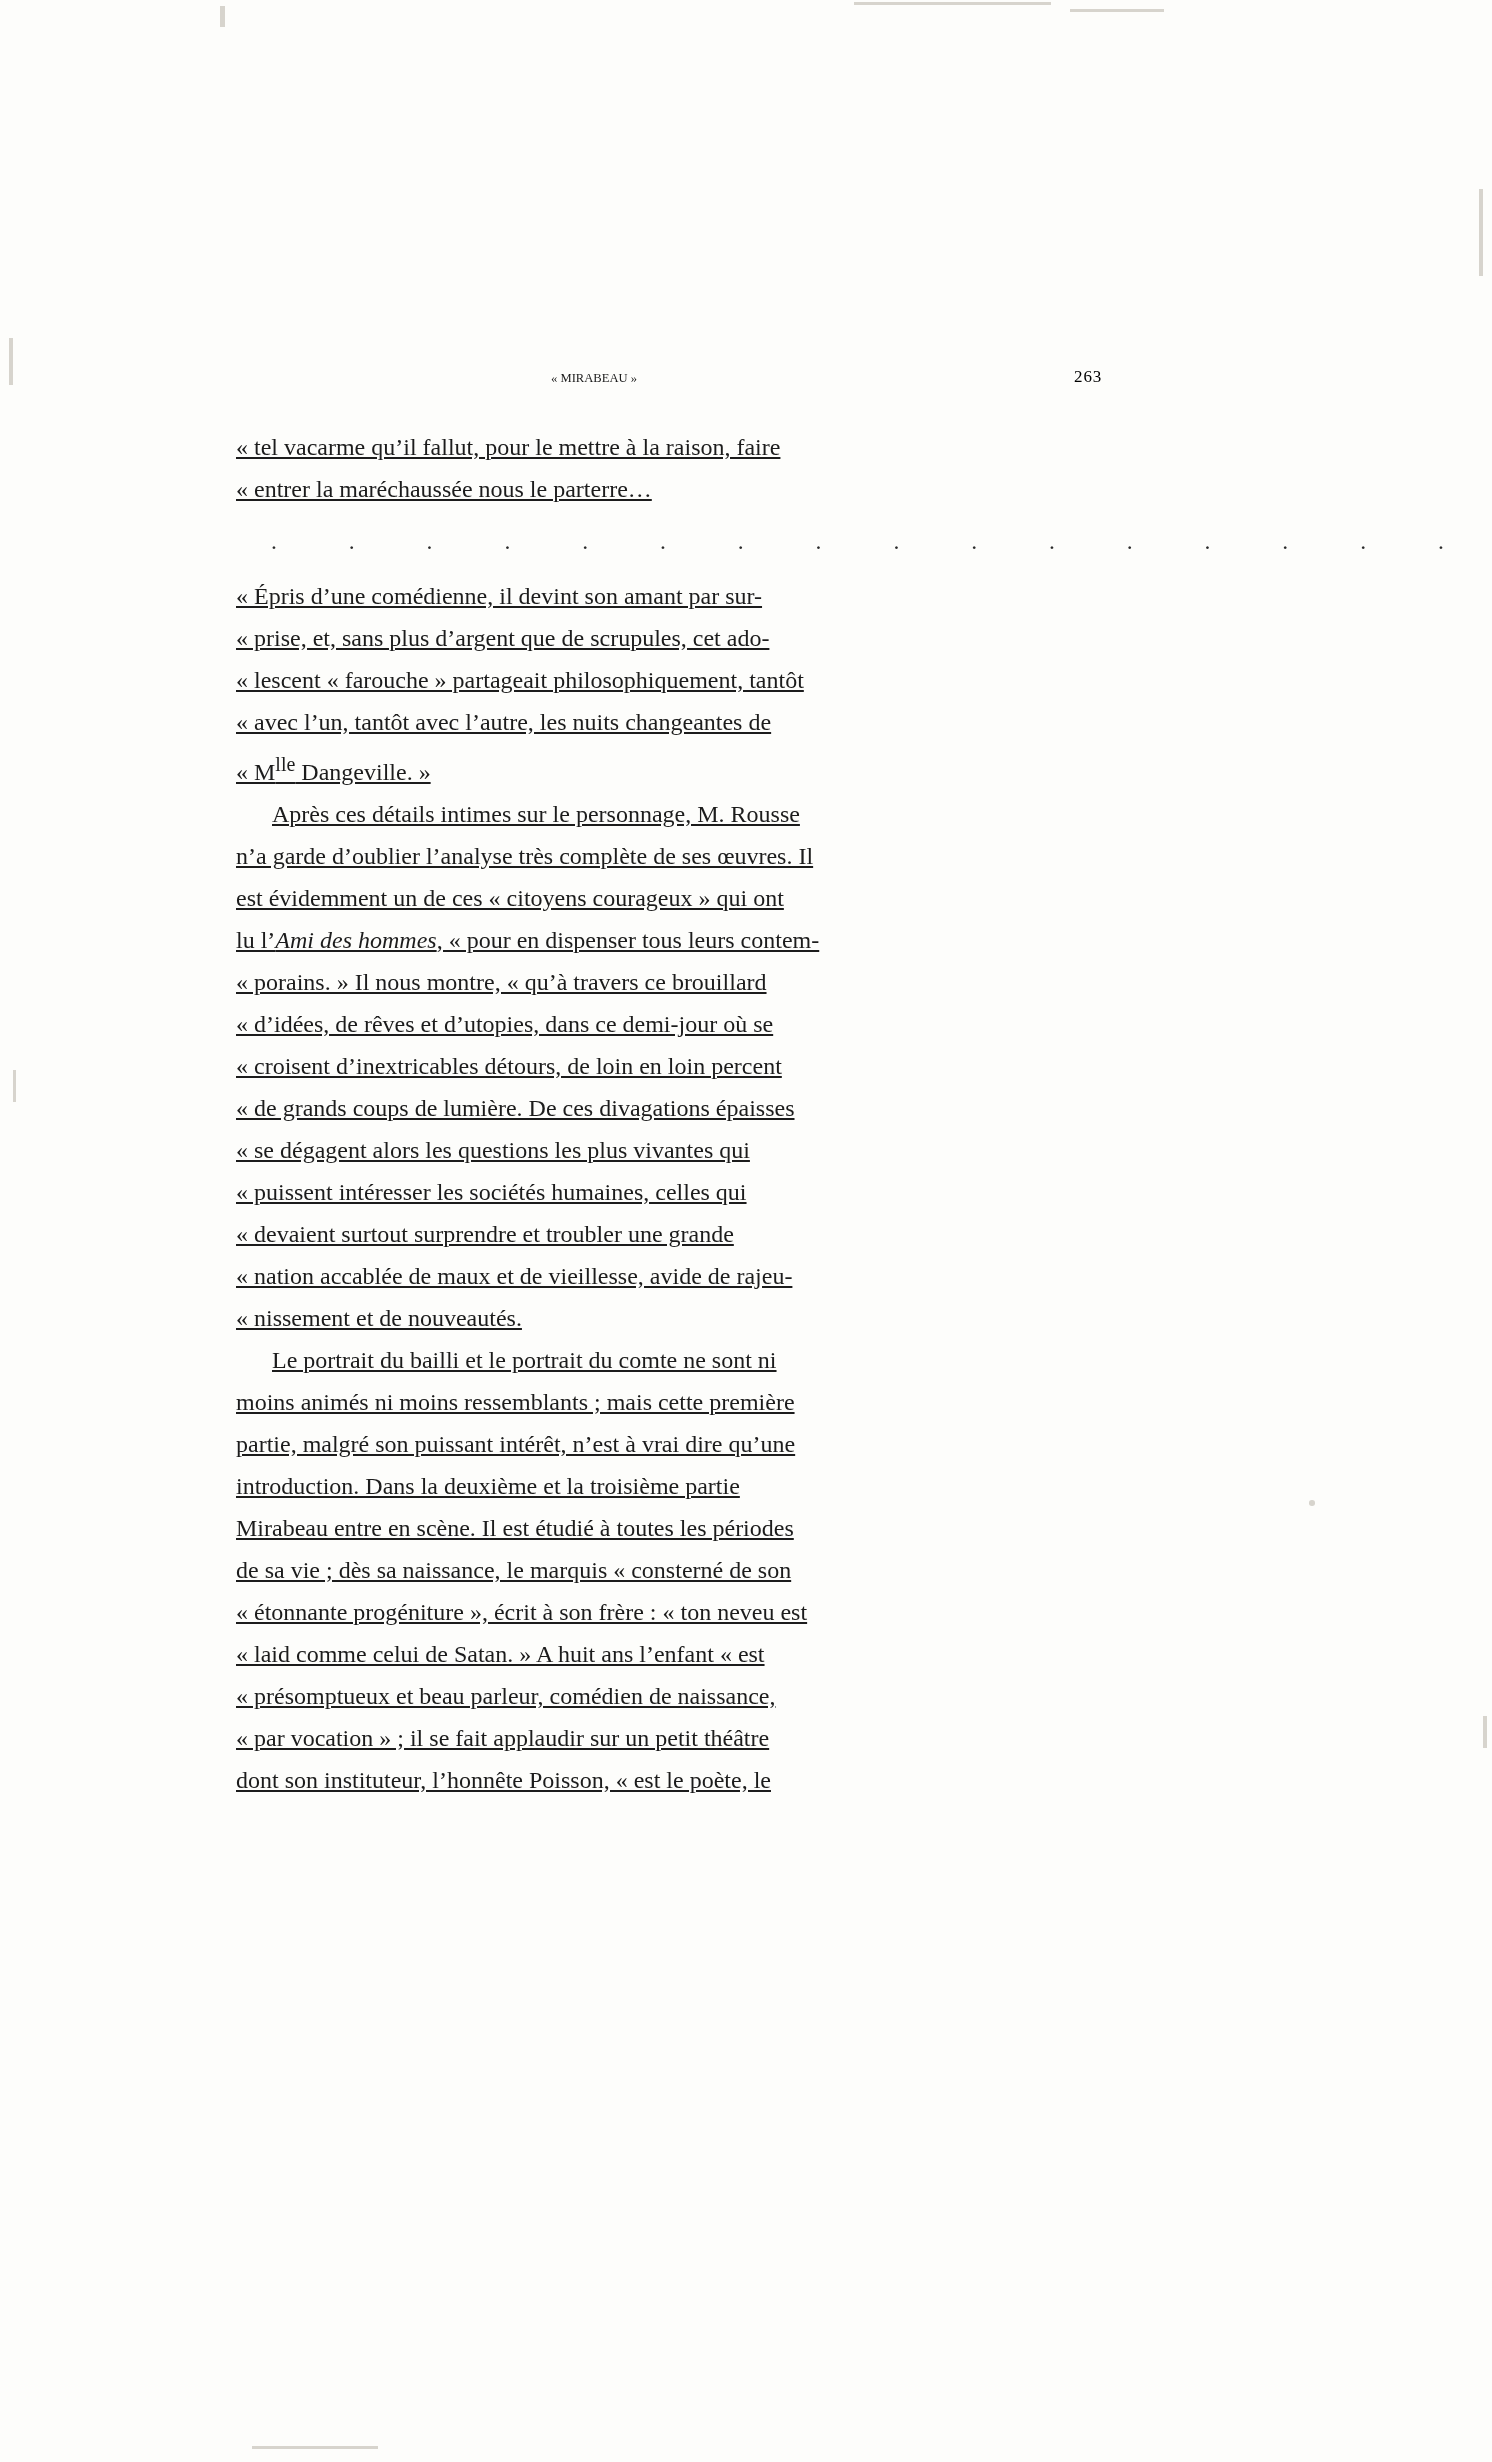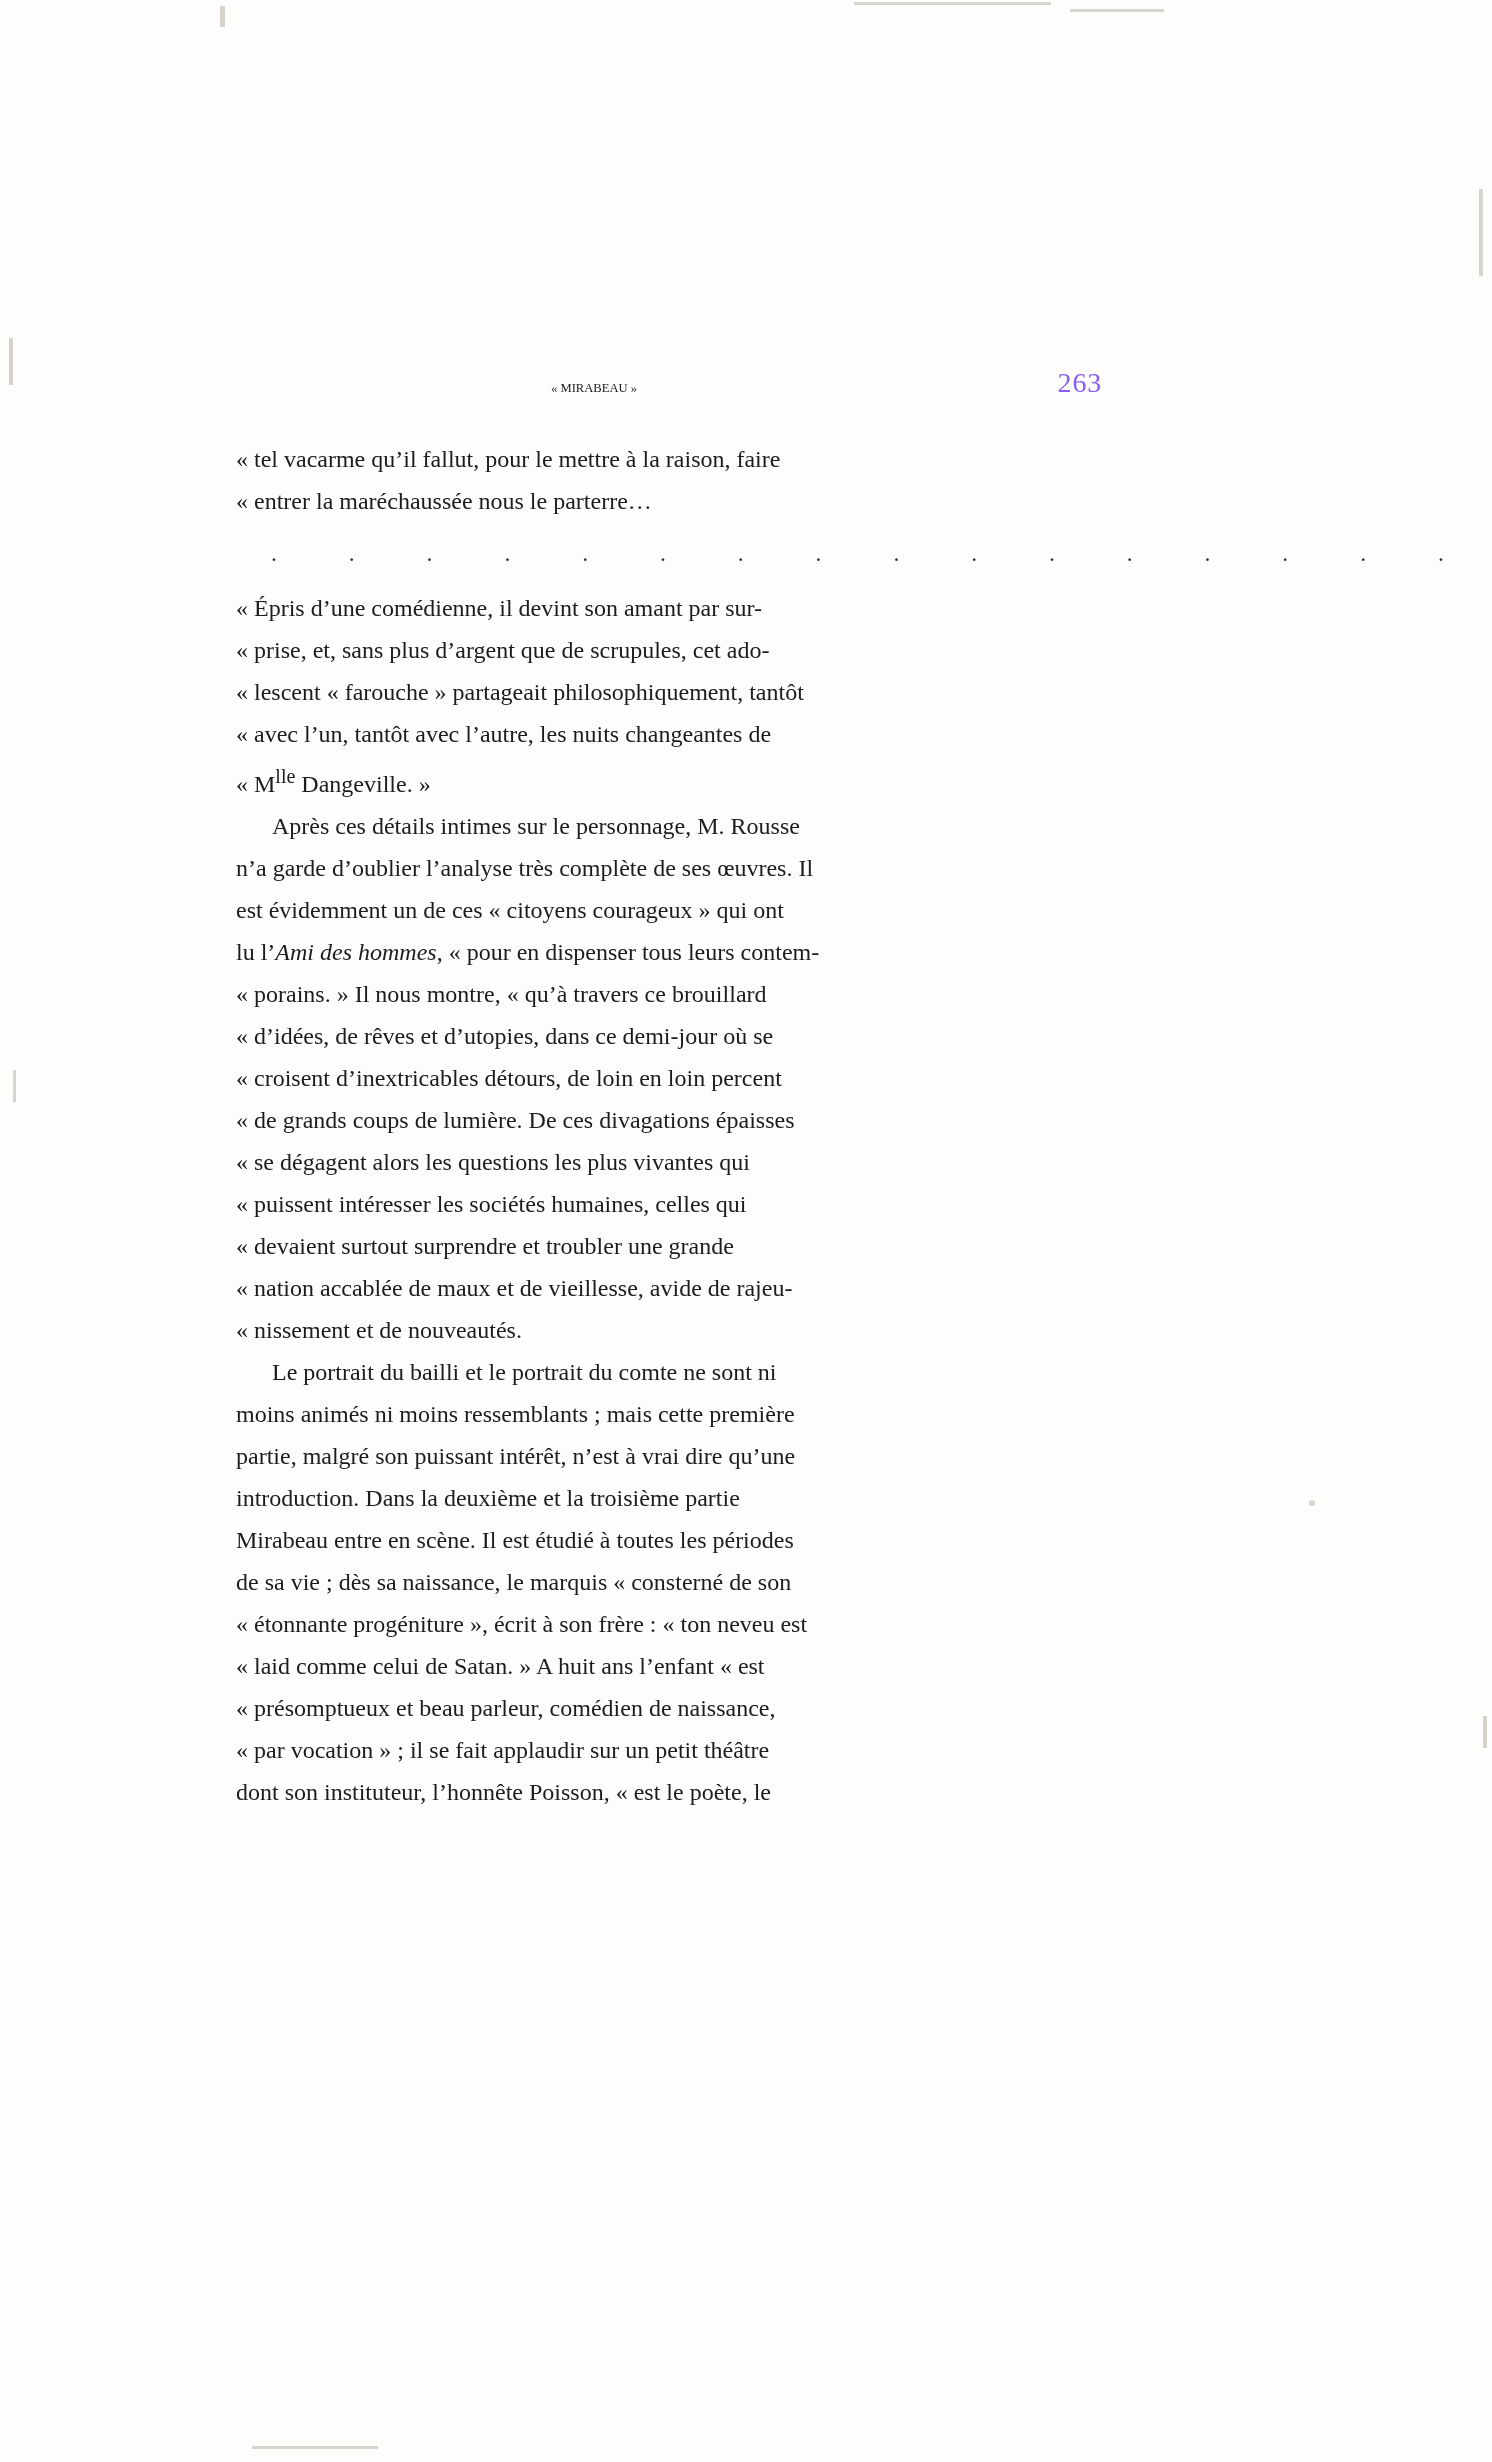--- a/index.html
+++ b/index.html
@@ -39,32 +39,33 @@
   }
 
   .running-head {
     display: flex;
     align-items: baseline;
     justify-content: space-between;
     width: 551px;
     margin: 0 0 39px 315px;
   }
   .running-head .folio {
-    font-size: 28px;
-    color: #8b5cf6;
+    font-size: 17px;
+    color: #000000;
     letter-spacing: 0.8px;
   }
 
   p {
     margin: 0;
     font-size: 24px;
     line-height: 42px;
     color: #1c1c1c;
     text-align: justify;
     text-justify: inter-word;
+    text-decoration: underline;
   }
   p.indent {
     text-indent: 36px;
   }
   p.hang {
     text-indent: 0;
   }
   p + p {
     margin-top: 0;
   }

